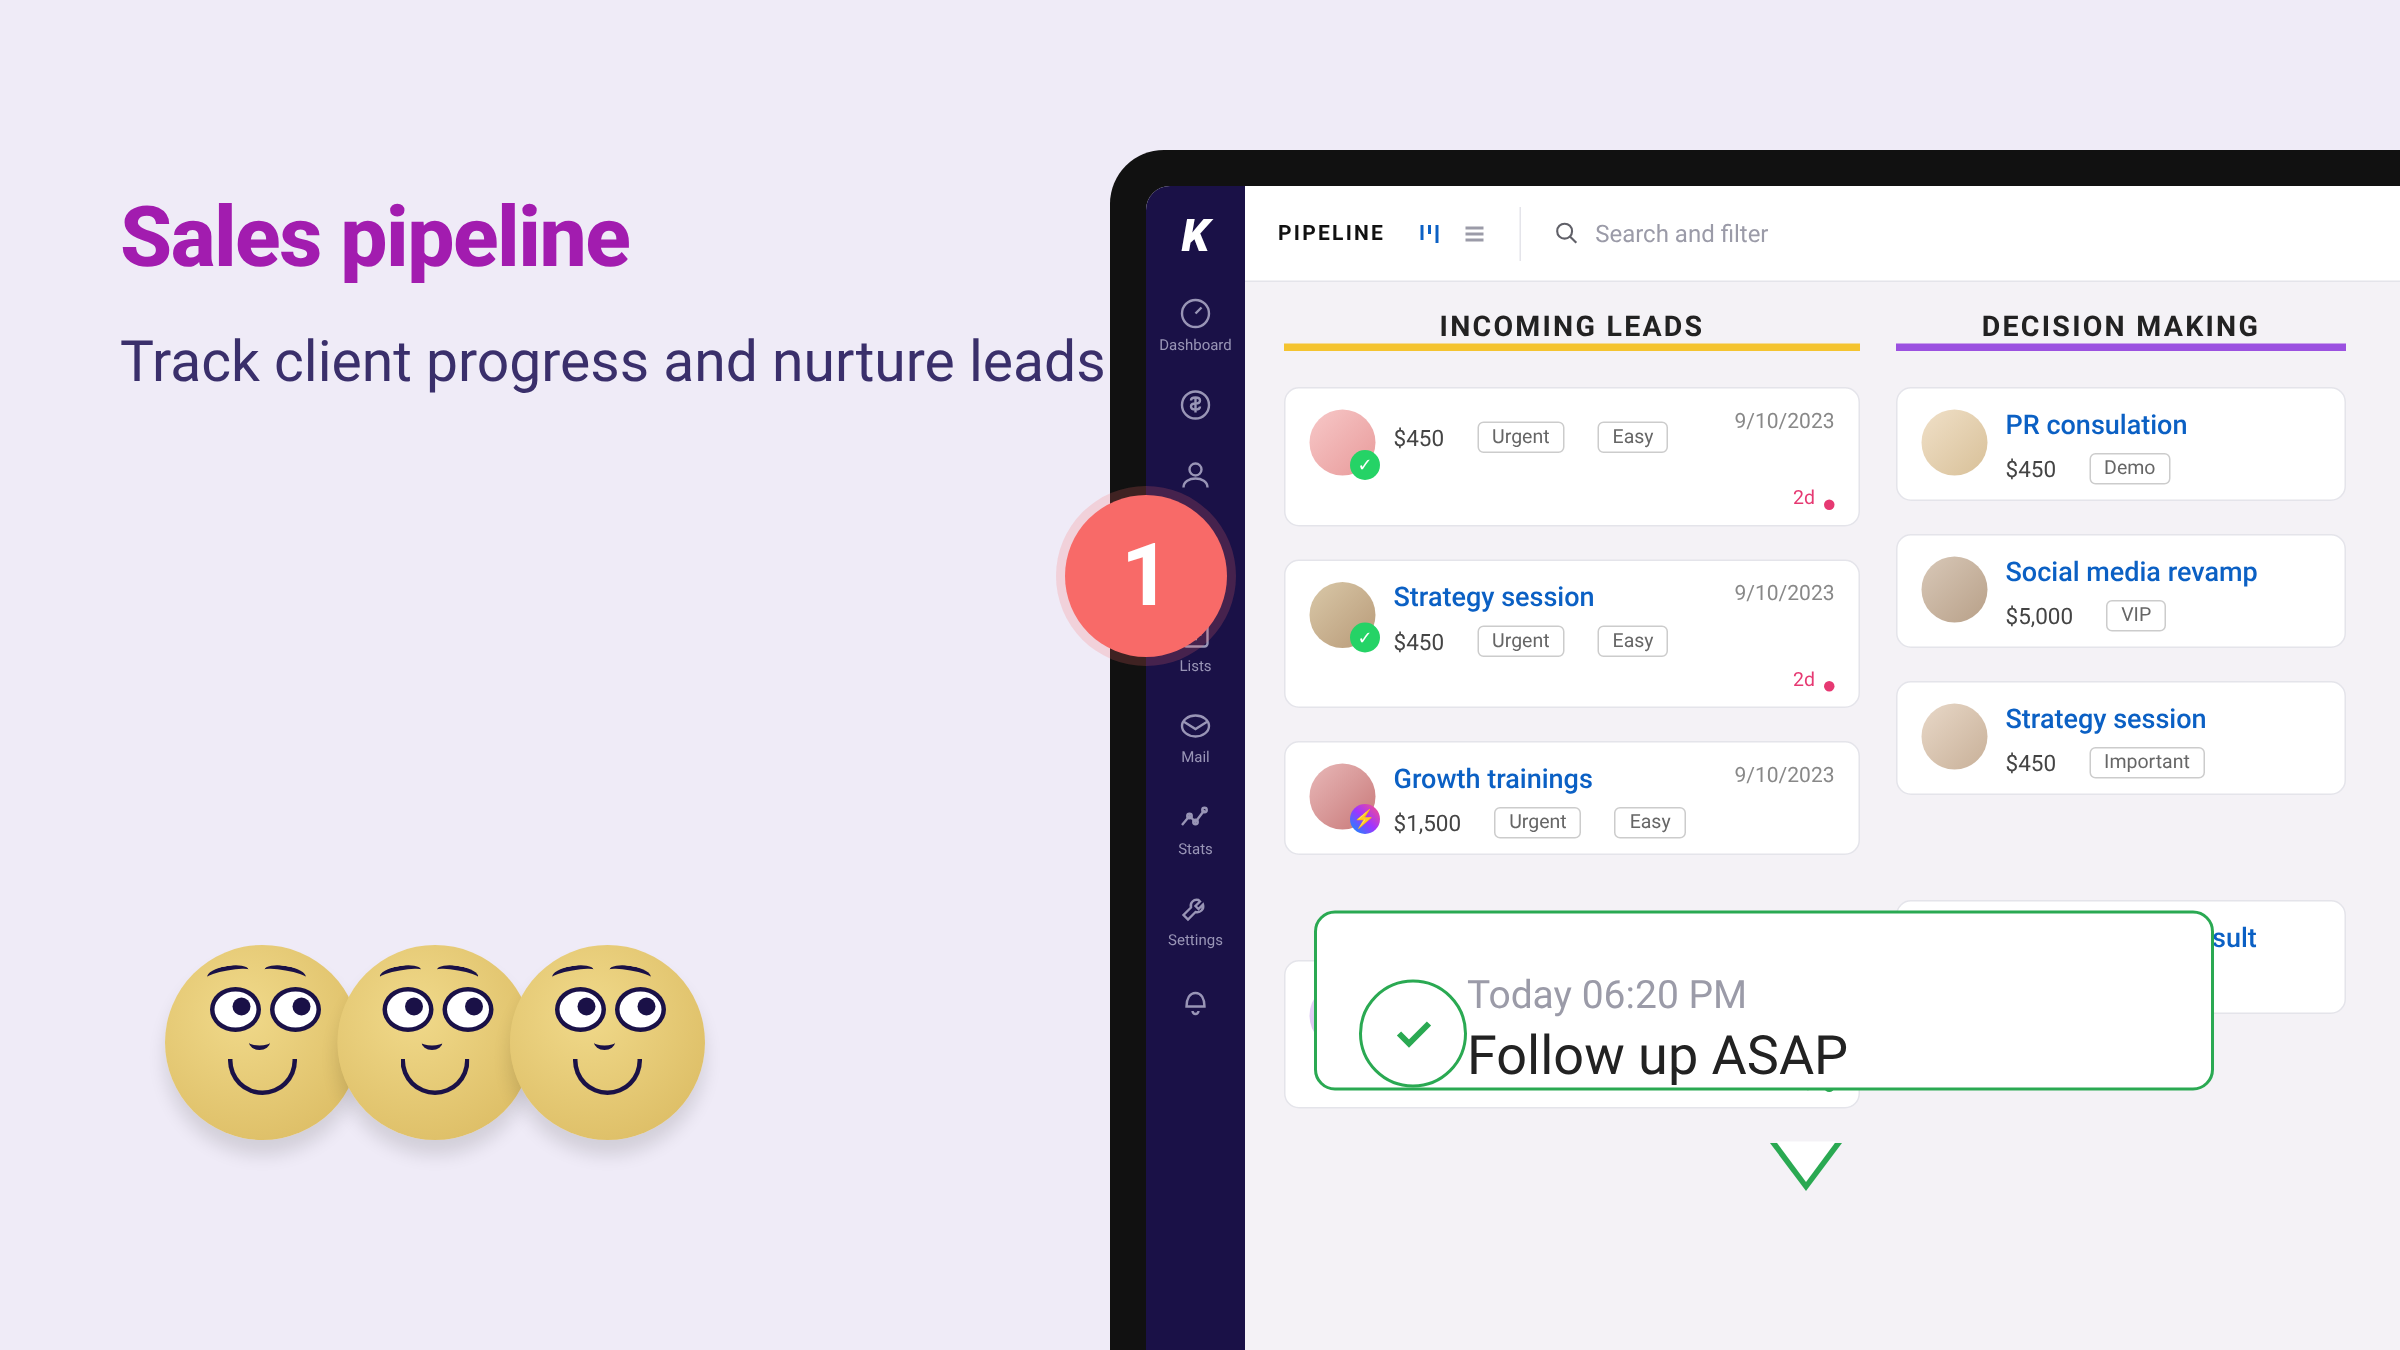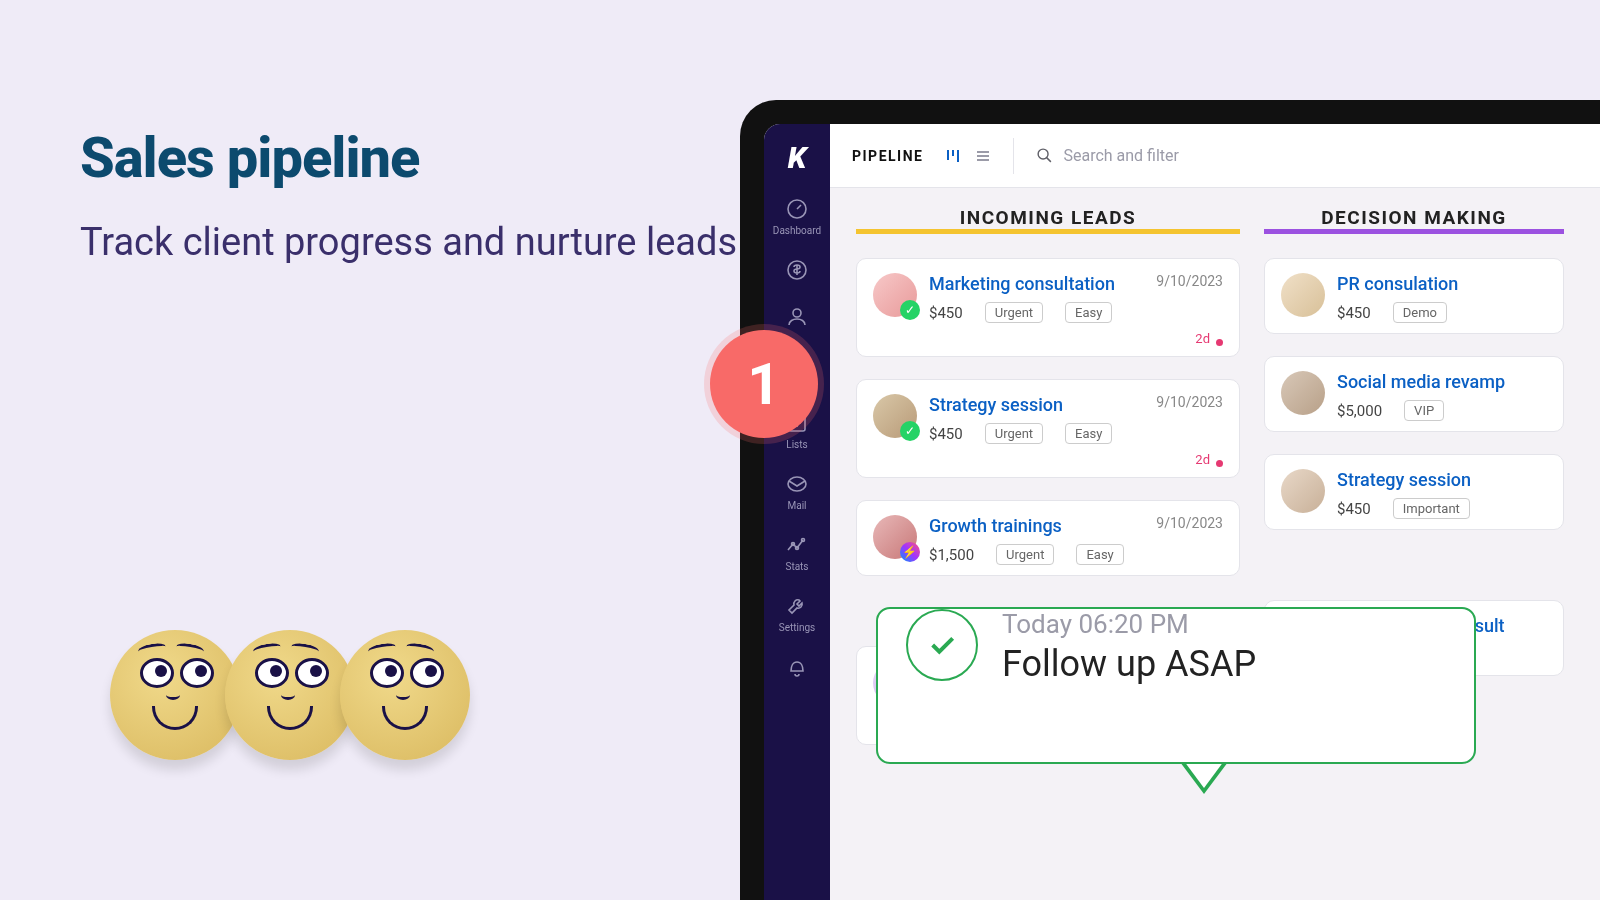--- a/index.html
+++ b/index.html
@@ -12,21 +12,21 @@
   position: relative;
 }
 .hero-text {
   position: absolute;
   left: 80px;
   top: 125px;
 }
 .hero-title {
   font-size: 56px;
   font-weight: 800;
-  color: #0c4a6e;
+  color: #a21caf;
   letter-spacing: -1px;
 }
 .hero-sub {
   font-size: 38px;
   font-weight: 400;
   color: #3a2f6b;
   line-height: 1.25;
   margin-top: 28px;
 }
 .mascots {
@@ -198,28 +198,27 @@
   display: flex; align-items: center; justify-content: center;
   color: #fff; font-size: 58px; font-weight: 700;
   box-shadow: 0 0 0 6px rgba(248,106,104,0.2);
   z-index: 50;
 }
 .popup {
   position: absolute;
   left: 876px;
   top: 607px;
   width: 600px;
-  height: 157px;
+  height: 120px;
   background: #fff;
   border: 2.5px solid #2aa952;
   border-radius: 14px;
   display: flex;
-  align-items: flex-start;
+  align-items: flex-end;
   padding: 0 28px;
-  gap: 24px;
   z-index: 40;
 }
 .popup-check {
   width: 72px; height: 72px; border: 2.5px solid #2aa952; border-radius: 50%;
   display: flex; align-items: center; justify-content: center;
 }
 .popup-check svg { stroke: #2aa952; stroke-width: 3; fill: none; width: 32px; height: 32px; }
 .popup-text .time { color: #9b9ba8; font-size: 26px; }
 .popup-text .msg { color: #222; font-size: 36px; margin-top: 4px; }
 .popup-tail {
@@ -390,21 +389,20 @@
         <div class="column">
           <div class="col-header col-accent-yellow">INCOMING LEADS</div>
           <div class="cards">
 
             <div class="card">
               <div class="card-top">
                 <div class="avatar" style="background:linear-gradient(135deg,#f7c8c8,#e89a9a);">
                   <div class="channel-badge ch-whatsapp">✓</div>
                 </div>
                 <div class="card-body">
-                  <div class="card-title">Marketing consultation</div>
                   <div class="card-meta">
                     <span class="price">$450</span>
                     <span class="tag">Urgent</span>
                     <span class="tag">Easy</span>
                   </div>
                 </div>
               </div>
               <div class="card-date">9/10/2023</div>
               <div class="card-footer">
                   <span class="age-red">2d</span>

